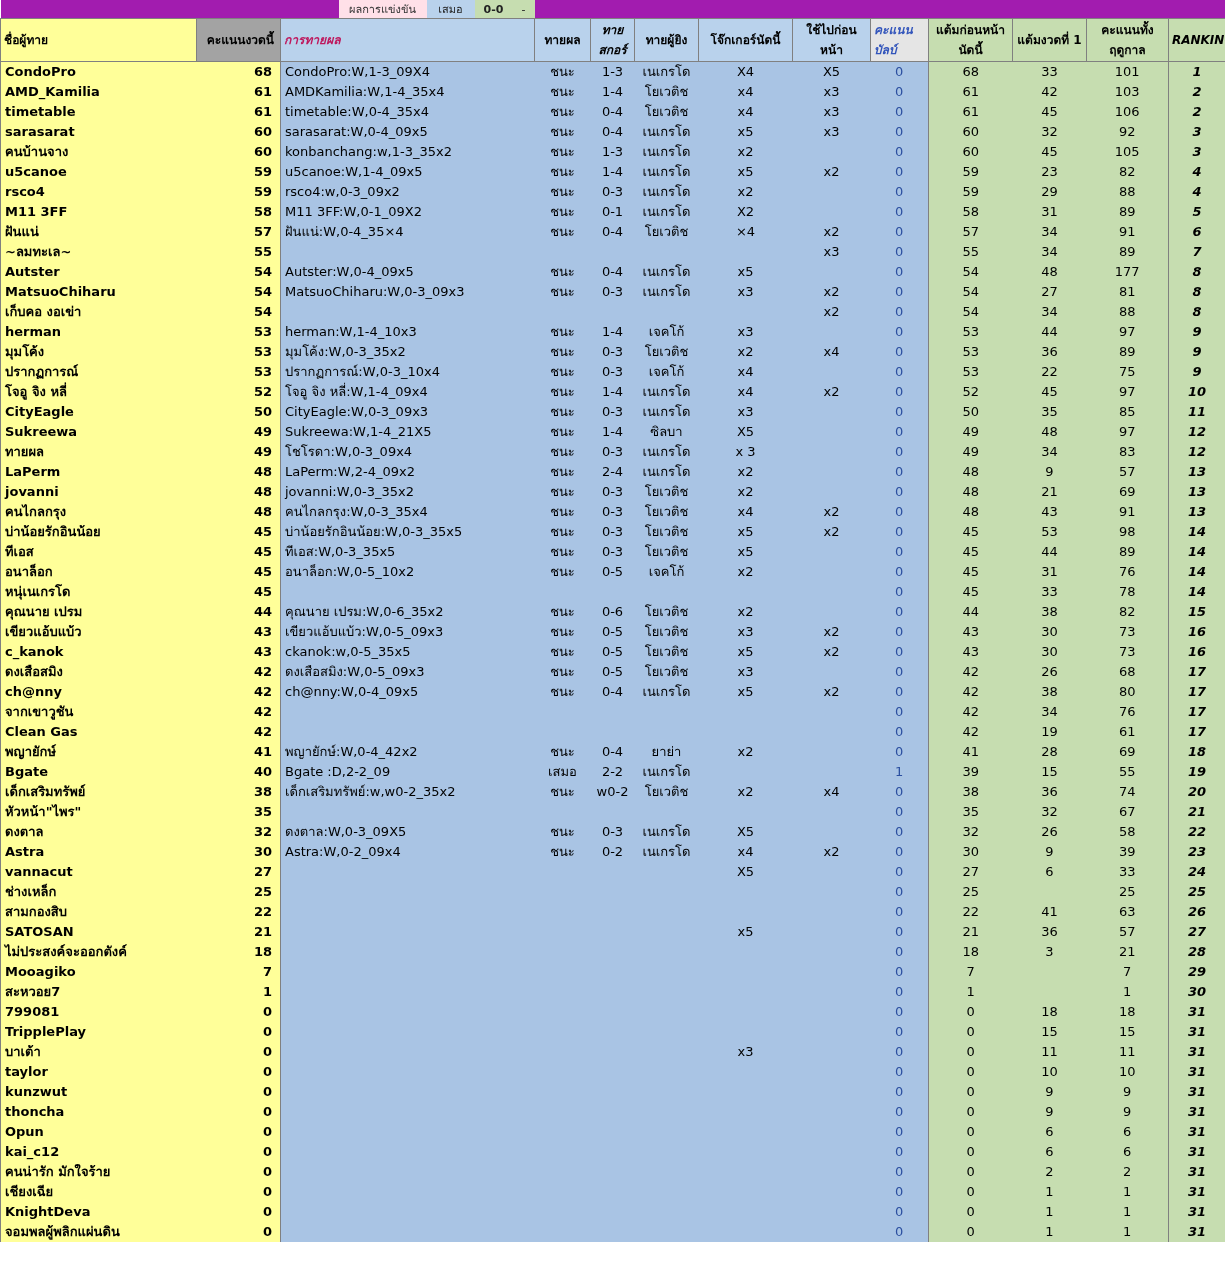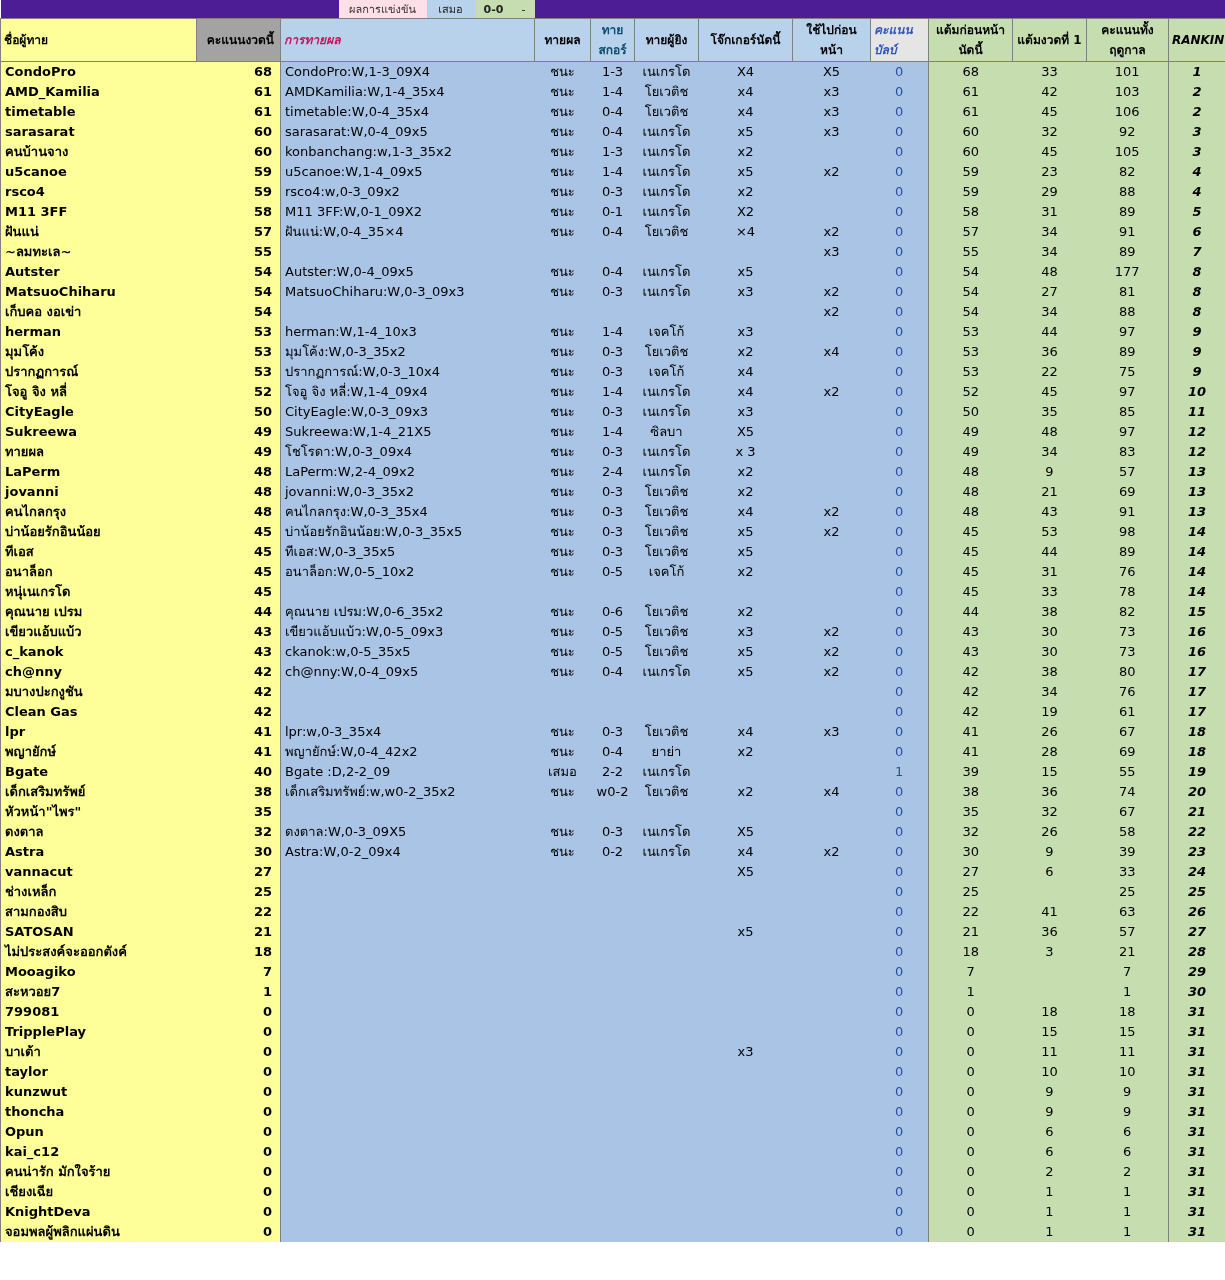--- a/index.html
+++ b/index.html
@@ -8,29 +8,29 @@
   table{border-collapse:collapse;width:1225px;table-layout:fixed;}
   td,th{padding:0;margin:0;font-size:13px;vertical-align:middle;line-height:20px;}
 
   
   .banner{height:18px;}
   .banner td{border:none;font-size:11px;}
   .b-title{background:#ffe0e8;color:#333;text-align:center;}
   .b-draw{background:#b9d2ec;color:#222;text-align:center;}
   .b-score{background:#c6ddb0;color:#222;text-align:center;font-weight:bold;}
   .b-dash{background:#c6ddb0;color:#222;text-align:center;}
-  .b-blank{background:#4c1d95;}
+  .b-blank{background:#a21caf;}
 
   
   tr.hdr td{border:1px solid #808080;font-size:12px;font-weight:bold;height:40px;padding:1px 3px;}
   .h-name{background:#ffff99;color:#000;text-align:left;}
   .h-pts{background:#a3a3a3;color:#000;text-align:right;padding-right:6px !important;}
   .h-guess{background:#b9d2ec;color:#be185d;text-align:left;font-style:italic;font-weight:normal;}
   .h-blue{background:#b9d2ec;color:#000;text-align:center;font-weight:normal;}
-  .h-bluescore{background:#b9d2ec;color:#0c4a6e;text-align:center;font-weight:normal;}
+  .h-bluescore{background:#b9d2ec;color:#000000;text-align:center;font-weight:normal;font-style:italic;}
   .h-bluebold{background:#e5e5e5;color:#3355bb;text-align:left;font-weight:bold;font-style:italic;}
   .h-green{background:#c6ddb0;color:#000;text-align:center;font-weight:normal;}
   .h-rank{background:#c6ddb0;color:#000;text-align:center;font-weight:bold;font-style:italic;}
 
   
   .c-name{background:#ffff99;color:#000;font-weight:bold;text-align:left;padding-left:4px;border-left:1px solid #808080;border-right:none;}
   .c-pts{background:#ffff99;color:#000;font-weight:bold;text-align:right;padding-right:8px;border-right:1px solid #808080;}
   .c-guess{background:#a9c4e4;color:#000;text-align:left;padding-left:4px;border-left:1px solid #808080;}
   .c-blue{background:#a9c4e4;color:#000;text-align:center;}
   .c-zero{background:#a9c4e4;color:#2b4fa0;text-align:center;border-right:1px solid #808080;}
@@ -549,36 +549,51 @@
           <td class="c-blue thai">โยเวติช</td>
           <td class="c-blue">x5</td>
           <td class="c-blue">x2</td>
           <td class="c-zero">0</td>
           <td class="c-green">43</td>
           <td class="c-green">30</td>
           <td class="c-green last">73</td>
           <td class="c-rank">16</td>
         </tr>
         <tr class="row">
+          <td class="c-name thai">ดงเสือสมิง</td>
+          <td class="c-pts">42</td>
+          <td class="c-guess thai">ดงเสือสมิง:W,0-5_09x3</td>
+          <td class="c-blue thai">ชนะ</td>
+          <td class="c-blue">0-5</td>
+          <td class="c-blue thai">โยเวติช</td>
+          <td class="c-blue">x3</td>
+          <td class="c-blue"></td>
+          <td class="c-zero">0</td>
+          <td class="c-green">42</td>
+          <td class="c-green">26</td>
+          <td class="c-green last">68</td>
+          <td class="c-rank">17</td>
+        </tr>
+        <tr class="row">
           <td class="c-name thai">ch@nny</td>
           <td class="c-pts">42</td>
           <td class="c-guess thai">ch@nny:W,0-4_09x5</td>
           <td class="c-blue thai">ชนะ</td>
           <td class="c-blue">0-4</td>
           <td class="c-blue thai">เนเกรโด</td>
           <td class="c-blue">x5</td>
           <td class="c-blue">x2</td>
           <td class="c-zero">0</td>
           <td class="c-green">42</td>
           <td class="c-green">38</td>
           <td class="c-green last">80</td>
           <td class="c-rank">17</td>
         </tr>
         <tr class="row">
-          <td class="c-name thai">มบางปะกงูชัน</td>
+          <td class="c-name thai">จากเขาวูชัน</td>
           <td class="c-pts">42</td>
           <td class="c-guess thai"></td>
           <td class="c-blue thai"></td>
           <td class="c-blue"></td>
           <td class="c-blue thai"></td>
           <td class="c-blue"></td>
           <td class="c-blue"></td>
           <td class="c-zero">0</td>
           <td class="c-green">42</td>
           <td class="c-green">34</td>
@@ -592,35 +607,20 @@
           <td class="c-blue thai"></td>
           <td class="c-blue"></td>
           <td class="c-blue thai"></td>
           <td class="c-blue"></td>
           <td class="c-blue"></td>
           <td class="c-zero">0</td>
           <td class="c-green">42</td>
           <td class="c-green">19</td>
           <td class="c-green last">61</td>
           <td class="c-rank">17</td>
-        </tr>
-        <tr class="row">
-          <td class="c-name thai">lpr</td>
-          <td class="c-pts">41</td>
-          <td class="c-guess thai">lpr:w,0-3_35x4</td>
-          <td class="c-blue thai">ชนะ</td>
-          <td class="c-blue">0-3</td>
-          <td class="c-blue thai">โยเวติช</td>
-          <td class="c-blue">x4</td>
-          <td class="c-blue">x3</td>
-          <td class="c-zero">0</td>
-          <td class="c-green">41</td>
-          <td class="c-green">26</td>
-          <td class="c-green last">67</td>
-          <td class="c-rank">18</td>
         </tr>
         <tr class="row">
           <td class="c-name thai">พญายักษ์</td>
           <td class="c-pts">41</td>
           <td class="c-guess thai">พญายักษ์:W,0-4_42x2</td>
           <td class="c-blue thai">ชนะ</td>
           <td class="c-blue">0-4</td>
           <td class="c-blue thai">ยาย่า</td>
           <td class="c-blue">x2</td>
           <td class="c-blue"></td>

